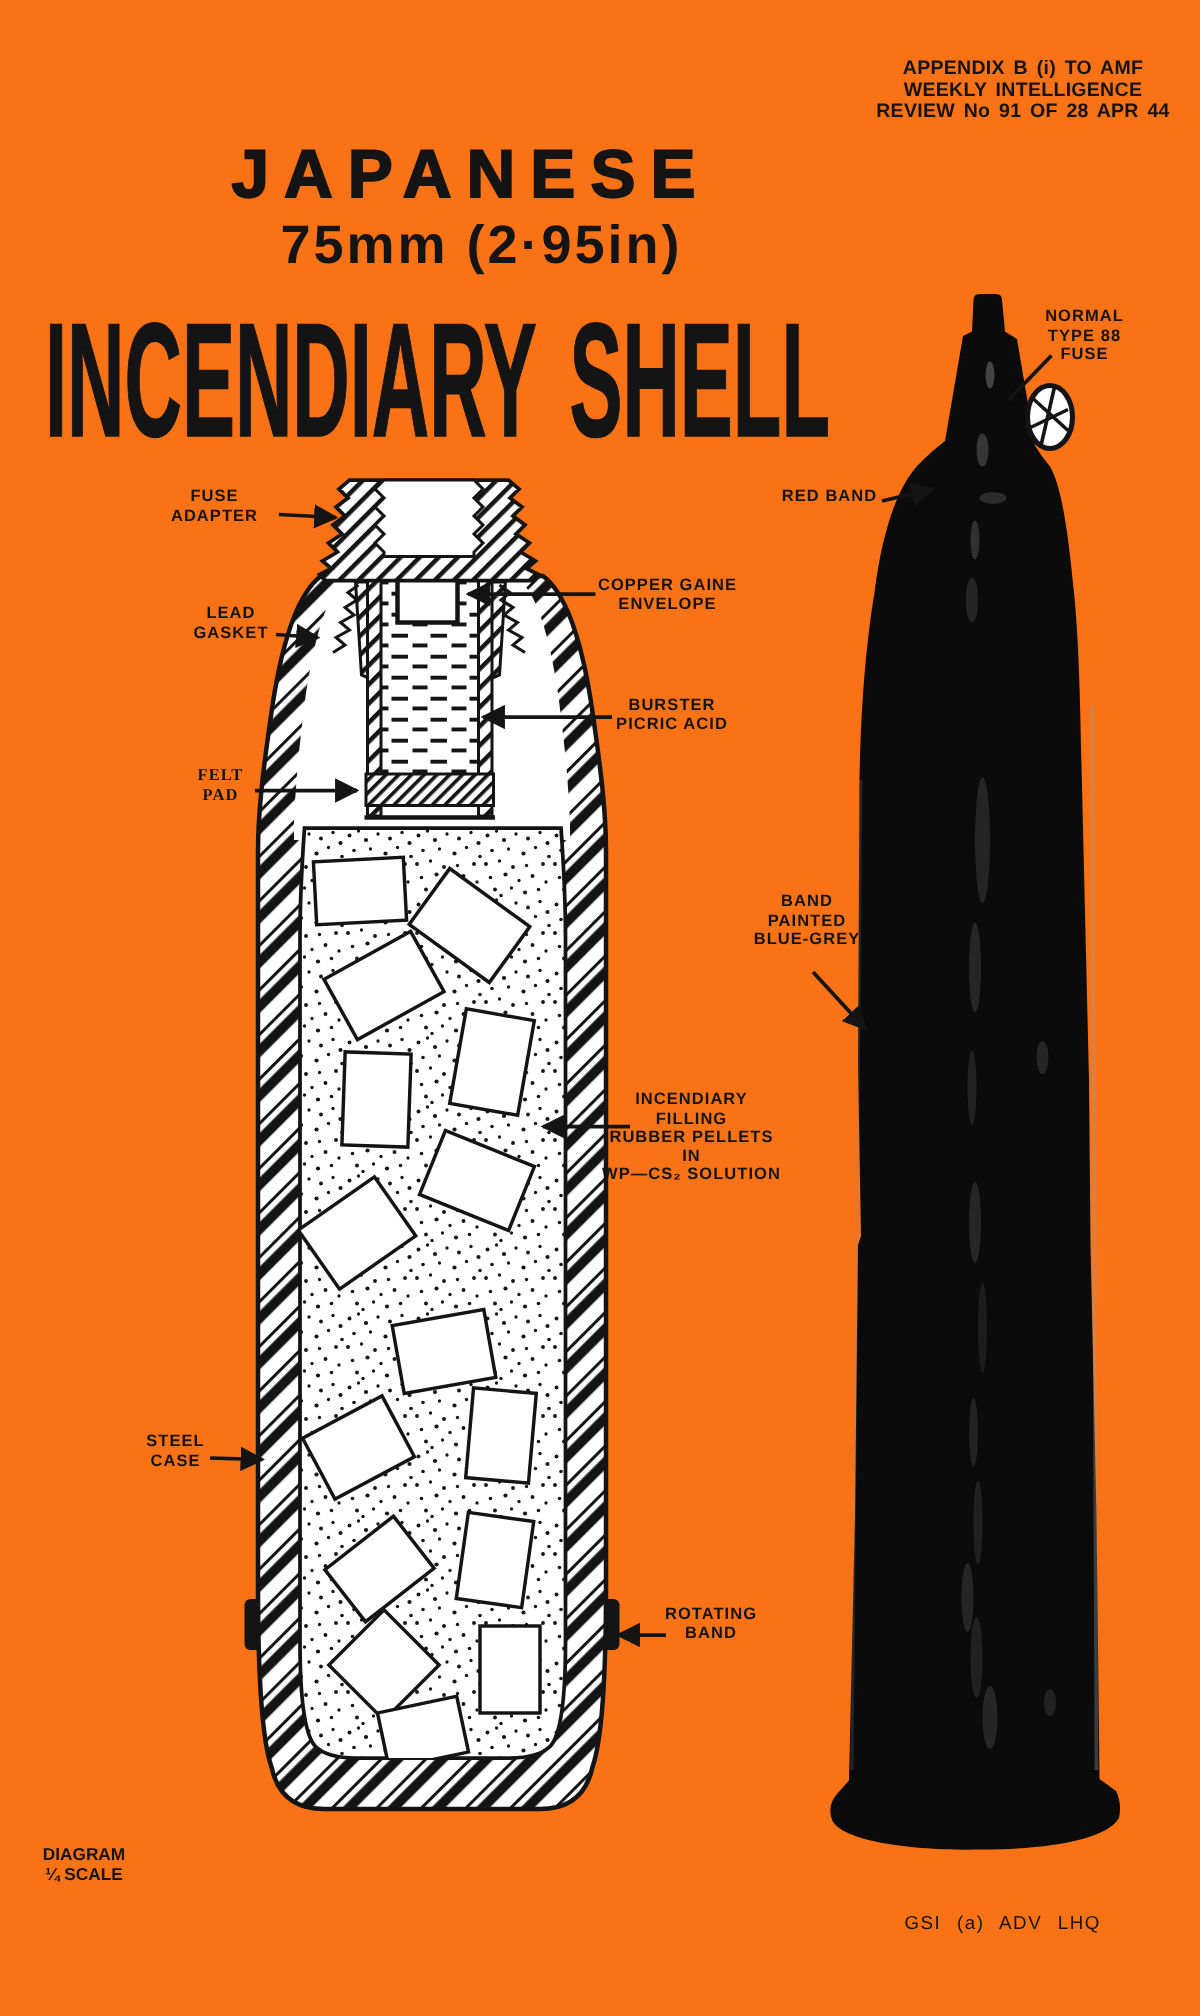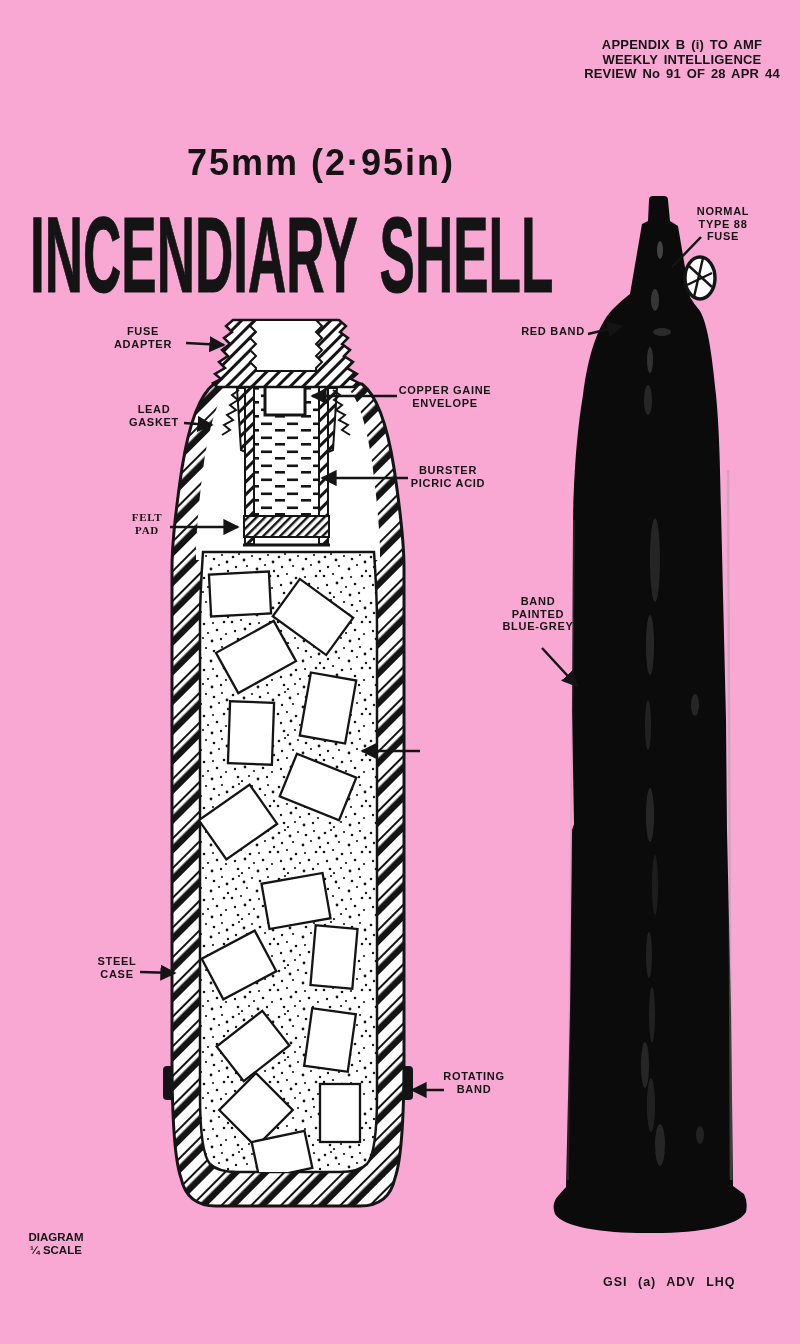--- a/index.html
+++ b/index.html
@@ -1,32 +1,32 @@
 <!DOCTYPE html>
 <html><head>
 <meta charset="utf-8">
 <style>
   html,body{margin:0;padding:0;background:#e8e8e8;}
-  .page{position:relative;width:800px;height:1344px;background:#f9a8d4;overflow:hidden;
+  .page{position:relative;width:800px;height:1344px;background:#f97316;overflow:hidden;
         font-family:"Liberation Sans",sans-serif;color:#141414;}
   svg.canvas{position:absolute;left:0;top:0;}
   .hdr{position:absolute;left:566px;top:38px;width:232px;font-weight:bold;font-size:13px;
        line-height:14.5px;text-align:center;white-space:pre-line;letter-spacing:0.2px;word-spacing:2px;}
   .t-jap{position:absolute;left:0;top:90px;width:628px;text-align:center;font-size:45px;
          font-weight:bold;letter-spacing:10px;-webkit-text-stroke:1.3px #141414;}
   .t-cal{position:absolute;left:0;top:142px;width:642px;text-align:center;font-size:36px;
          font-weight:600;letter-spacing:2px;}
   .t-main{position:absolute;left:30px;top:193px;white-space:nowrap;}
   .t-main span{display:inline-block;font-size:106px;font-weight:bold;word-spacing:16px;
          transform:scale(0.5,1.02);transform-origin:left top;-webkit-text-stroke:1px #141414;}
   .lbl{position:absolute;font-weight:bold;font-size:11px;line-height:12.5px;
        letter-spacing:0.7px;text-align:center;white-space:pre-line;}
   .foot-scale{position:absolute;left:24px;top:1231px;width:64px;font-size:11.5px;font-weight:bold;
        line-height:12.5px;text-align:center;white-space:pre-line;}
-  .credit{position:absolute;left:603px;top:1275px;width:170px;font-size:12.5px;font-weight:bold;
+  .credit{position:absolute;left:603px;top:1275px;width:170px;font-size:12.5px;font-weight:normal;
        letter-spacing:1px;word-spacing:6px;}
 </style>
 </head>
 <body>
 
 <div class="page">
 
   <svg class="canvas" width="800" height="1344" viewBox="0 0 800 1344">
     <defs>
       <pattern id="steelHatch" width="21" height="21" patternUnits="userSpaceOnUse" patternTransform="rotate(45)">
@@ -198,35 +198,41 @@
       <path d="M 588,334 L 622,326" marker-end="url(#arrow)"></path>
       <path d="M 542,648 L 577,686" marker-end="url(#arrow)"></path>
       <path d="M 701,237 L 672,267"></path>
     </g>
   </svg>
 
   <div class="hdr">APPENDIX B (i) TO AMF
 WEEKLY INTELLIGENCE
 REVIEW No 91 OF 28 APR 44</div>
 
+  <div class="t-jap">JAPANESE</div>
   <div class="t-cal">75mm (2·95in)</div>
   <div class="t-main">
     <span>INCENDIARY SHELL</span>
   </div>
 
   <div class="lbl" style="left:103px;top:325px;width:80px;">FUSE
 ADAPTER</div>
   <div class="lbl" style="left:113px;top:403px;width:82px;">LEAD
 GASKET</div>
   <div class="lbl" style="left:116px;top:511px;width:62px;font-family:Liberation Serif, serif;">FELT
 PAD</div>
   <div class="lbl" style="left:396px;top:384px;width:98px;">COPPER GAINE
 ENVELOPE</div>
   <div class="lbl" style="left:398px;top:464px;width:100px;">BURSTER
 PICRIC ACID</div>
+  <div class="lbl" style="left:396px;top:727px;width:130px;">INCENDIARY
+FILLING
+RUBBER PELLETS
+IN
+WP—CS₂ SOLUTION</div>
   <div class="lbl" style="left:84px;top:955px;width:66px;">STEEL
 CASE</div>
   <div class="lbl" style="left:430px;top:1070px;width:88px;">ROTATING
 BAND</div>
 
   <div class="lbl" style="left:682px;top:205px;width:82px;">NORMAL
 TYPE 88
 FUSE</div>
   <div class="lbl" style="left:516px;top:325px;width:74px;text-align:center;">RED BAND</div>
   <div class="lbl" style="left:494px;top:595px;width:88px;">BAND

